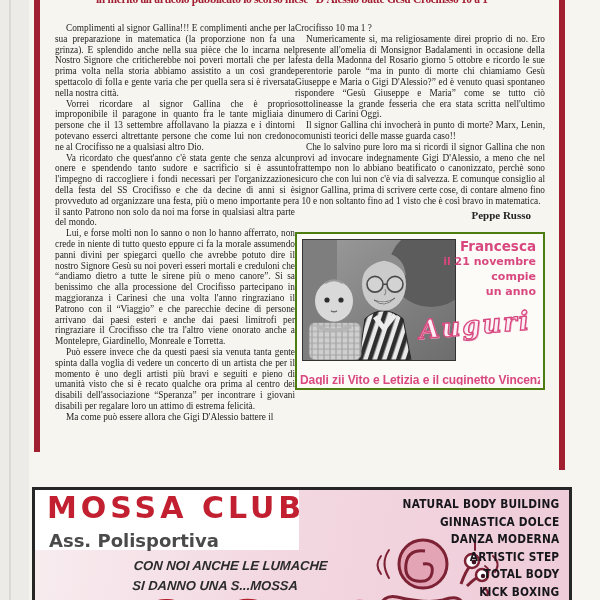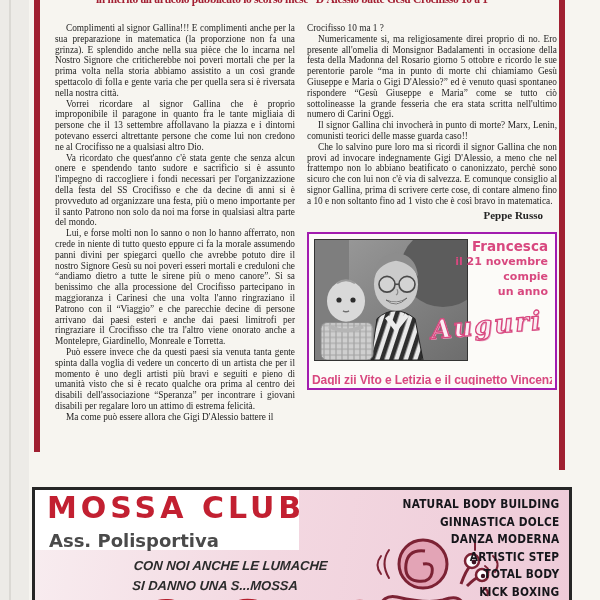--- a/index.html
+++ b/index.html
@@ -17,32 +17,32 @@
   .vbar.right { left:559px; height:470px; }
 
   
   .headline {
     position:absolute; top:-7px; left:96px; width:460px;
     font-weight:bold; font-size:11.5px; letter-spacing:-0.35px;
     color:#a21e31; white-space:nowrap;
   }
 
   
-  .columns { position:absolute; left:55px; top:23px; width:502px; display:flex; gap:12px; }
+  .columns { position:absolute; left:55px; top:23px; width:502px; display:flex; }
   .col { color:#242424; text-align:justify; font-size:9.3px; line-height:10.8px; }
   .col.leftcol  { width:240px; }
   .col.rightcol { width:250px; }
   .para { margin:0; text-indent:11px; }
   .para.no-indent { text-indent:0; }
   .signature { text-align:right; font-weight:bold; font-size:11px; margin-top:3px; padding-right:14px; }
 
   
   .photo-box {
     position:relative; margin-top:12px; height:154px;
-    border:2px solid #a21caf; background:#fcfbf8;
+    border:2px solid #4d7c0f; background:#fcfbf8;
   }
   .photo-frame { position:absolute; left:5px; top:5px; width:152px; height:120px; border:1px solid #333; background:#888; }
   .photo-frame svg { display:block; width:100%; height:100%; }
   .bd-lines {
     position:absolute; right:7px; top:4px; text-align:right;
     color:#d8487f; font-family:"DejaVu Sans", sans-serif; font-weight:bold;
   }
   .bd-name { font-size:13.5px; line-height:16px; }
   .bd-line { font-size:11px;  line-height:15px; }
   .auguri {

